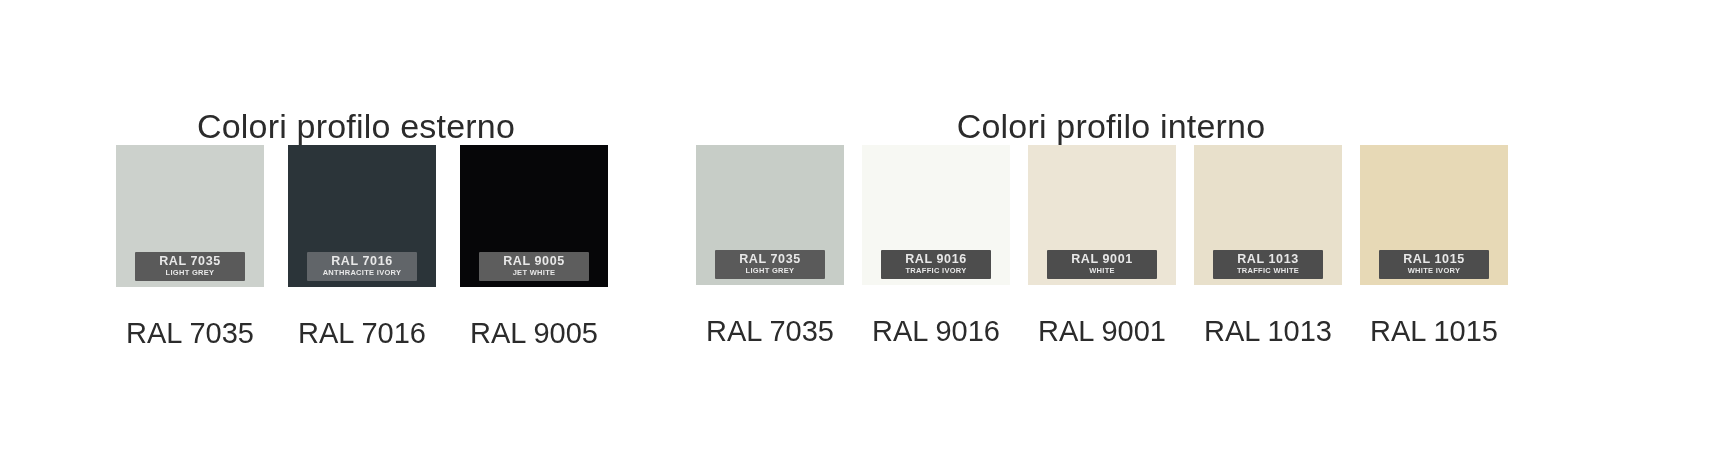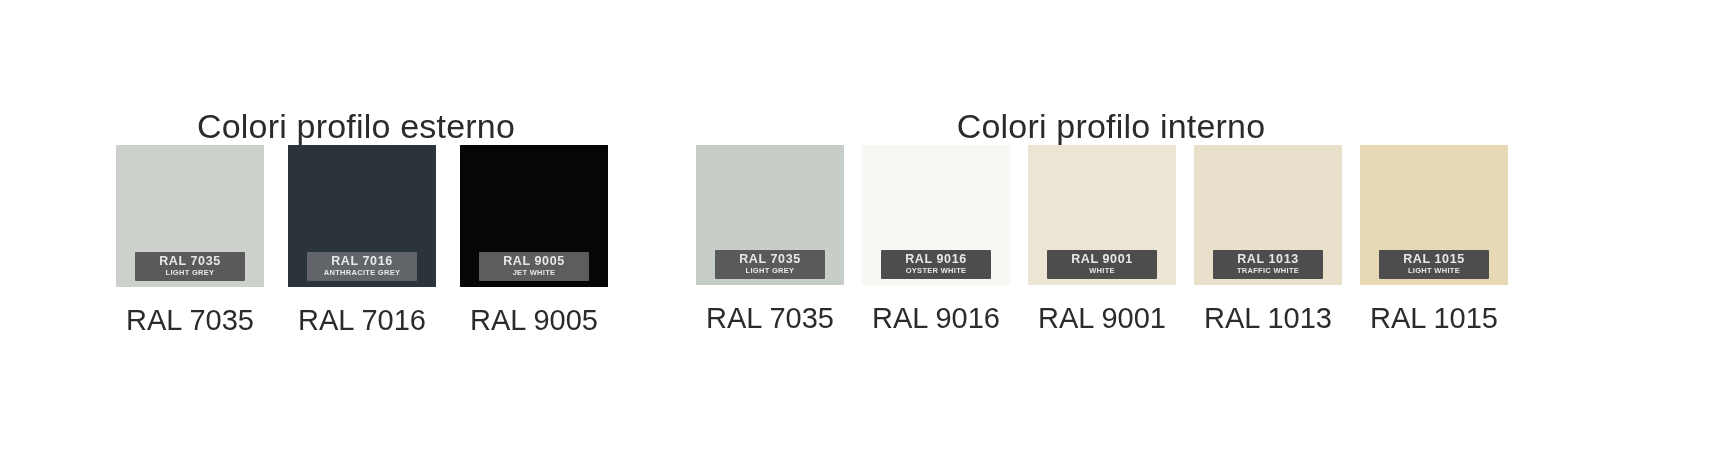--- a/index.html
+++ b/index.html
@@ -48,20 +48,21 @@
     top: 145px;
     left: 0;
     display: flex;
     align-items: flex-start;
   }
 
   .swatch-cell {
     display: flex;
     flex-direction: column;
     align-items: center;
+    gap: 13px;
   }
 
   .swatch-chip {
     position: relative;
     width: 148px;
     height: 142px;
     box-sizing: border-box;
     overflow: hidden;
   }
   #group-interior .swatch-chip {
@@ -127,21 +128,21 @@
               <span class="bl2">LIGHT GREY</span>
             </div>
           </div>
           <div class="swatch-caption">RAL 7035</div>
         </div>
         <div class="gap-cell"></div>
         <div class="swatch-cell">
           <div class="swatch-chip" style="background: rgb(43, 52, 57);">
             <div class="ral-badge" style="background: rgb(97, 101, 105); color: rgb(232, 232, 232);">
               <span class="bl1">RAL 7016</span>
-              <span class="bl2">ANTHRACITE GREY</span>
+              <span class="bl2">ANTHRACITE IVORY</span>
             </div>
           </div>
           <div class="swatch-caption">RAL 7016</div>
         </div>
         <div class="gap-cell"></div>
         <div class="swatch-cell">
           <div class="swatch-chip" style="background: rgb(6, 6, 8);">
             <div class="ral-badge" style="background: rgb(93, 93, 93); color: rgb(232, 232, 232);">
               <span class="bl1">RAL 9005</span>
               <span class="bl2">JET WHITE</span>
@@ -162,21 +163,21 @@
               <span class="bl2">LIGHT GREY</span>
             </div>
           </div>
           <div class="swatch-caption">RAL 7035</div>
         </div>
         <div class="gap-cell"></div>
         <div class="swatch-cell">
           <div class="swatch-chip" style="background: rgb(247, 248, 243);">
             <div class="ral-badge" style="background: rgb(77, 77, 77); color: rgb(232, 232, 232);">
               <span class="bl1">RAL 9016</span>
-              <span class="bl2">OYSTER WHITE</span>
+              <span class="bl2">TRAFFIC IVORY</span>
             </div>
           </div>
           <div class="swatch-caption">RAL 9016</div>
         </div>
         <div class="gap-cell"></div>
         <div class="swatch-cell">
           <div class="swatch-chip" style="background: rgb(236, 229, 213);">
             <div class="ral-badge" style="background: rgb(77, 77, 77); color: rgb(232, 232, 232);">
               <span class="bl1">RAL 9001</span>
               <span class="bl2">WHITE</span>
@@ -192,21 +193,21 @@
               <span class="bl2">TRAFFIC WHITE</span>
             </div>
           </div>
           <div class="swatch-caption">RAL 1013</div>
         </div>
         <div class="gap-cell"></div>
         <div class="swatch-cell">
           <div class="swatch-chip" style="background: rgb(231, 217, 182);">
             <div class="ral-badge" style="background: rgb(77, 77, 77); color: rgb(232, 232, 232);">
               <span class="bl1">RAL 1015</span>
-              <span class="bl2">LIGHT WHITE</span>
+              <span class="bl2">WHITE IVORY</span>
             </div>
           </div>
           <div class="swatch-caption">RAL 1015</div>
         </div>
       </div>
   </section>
 
 </div>
 
 </body></html>

